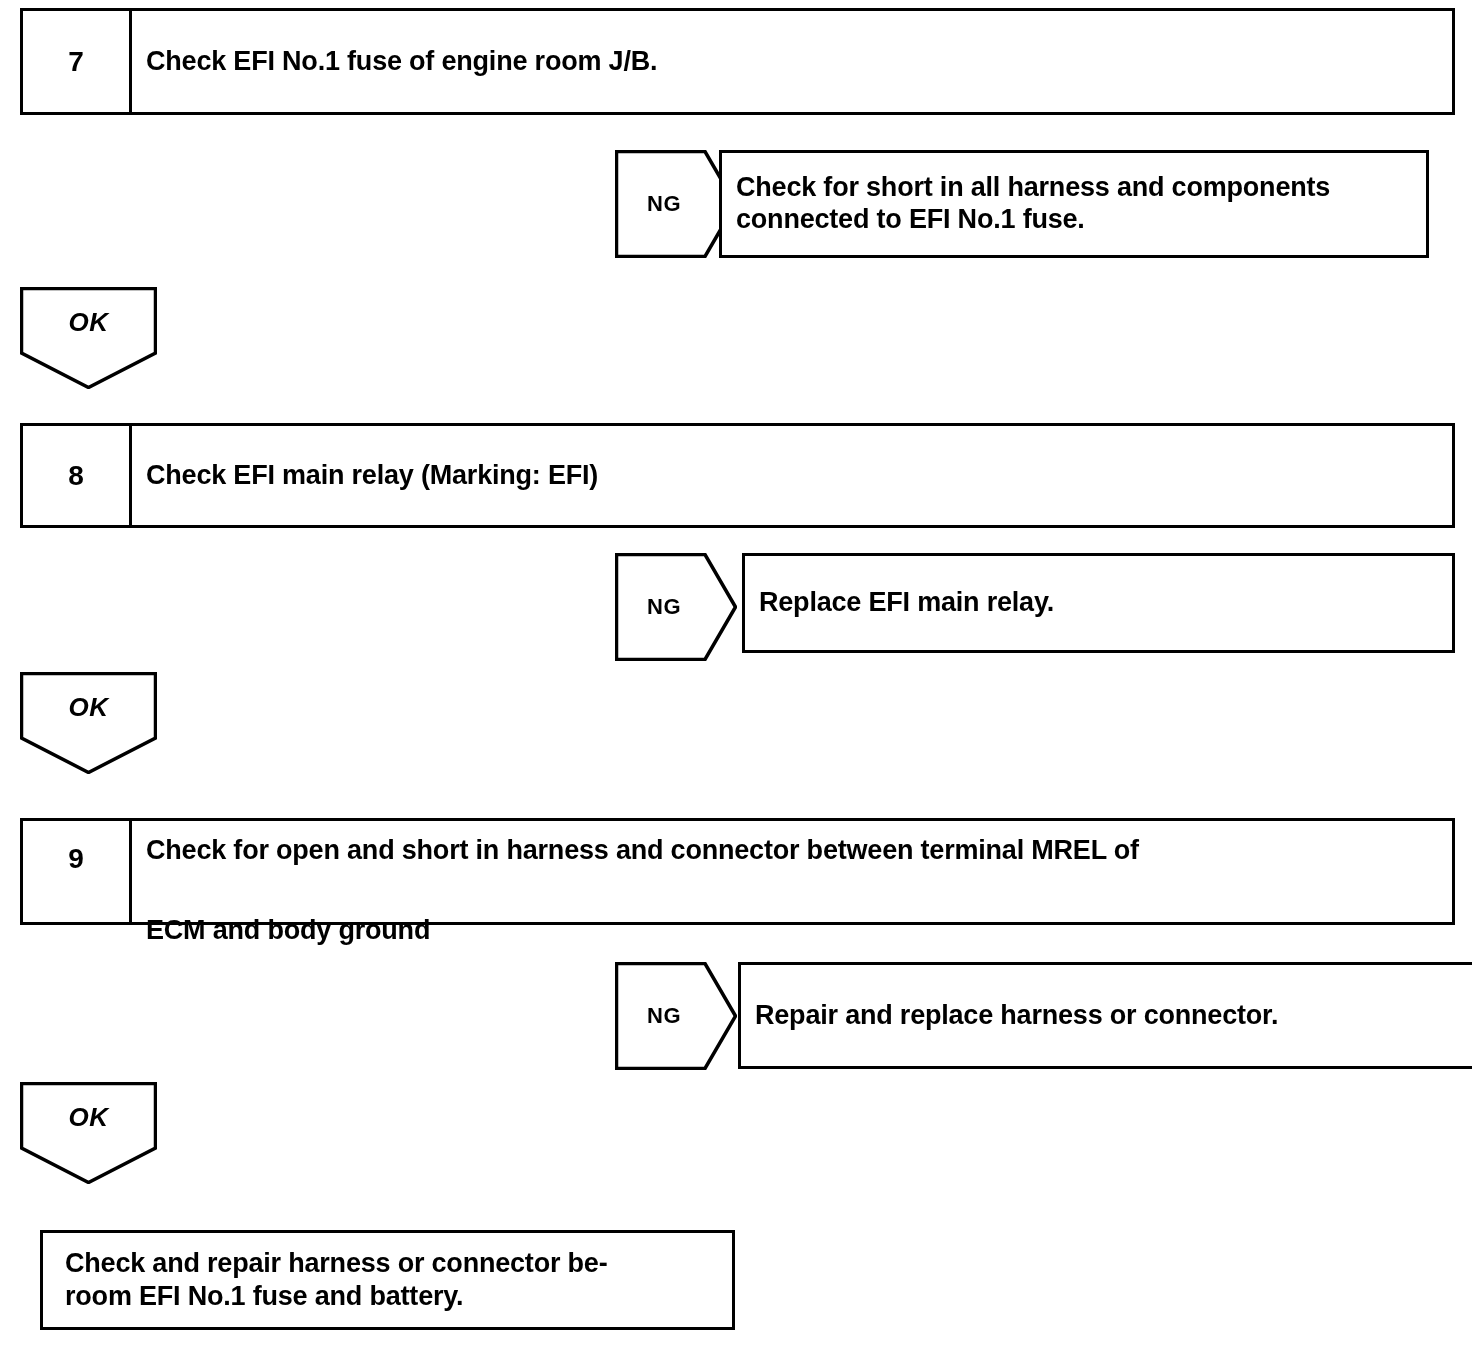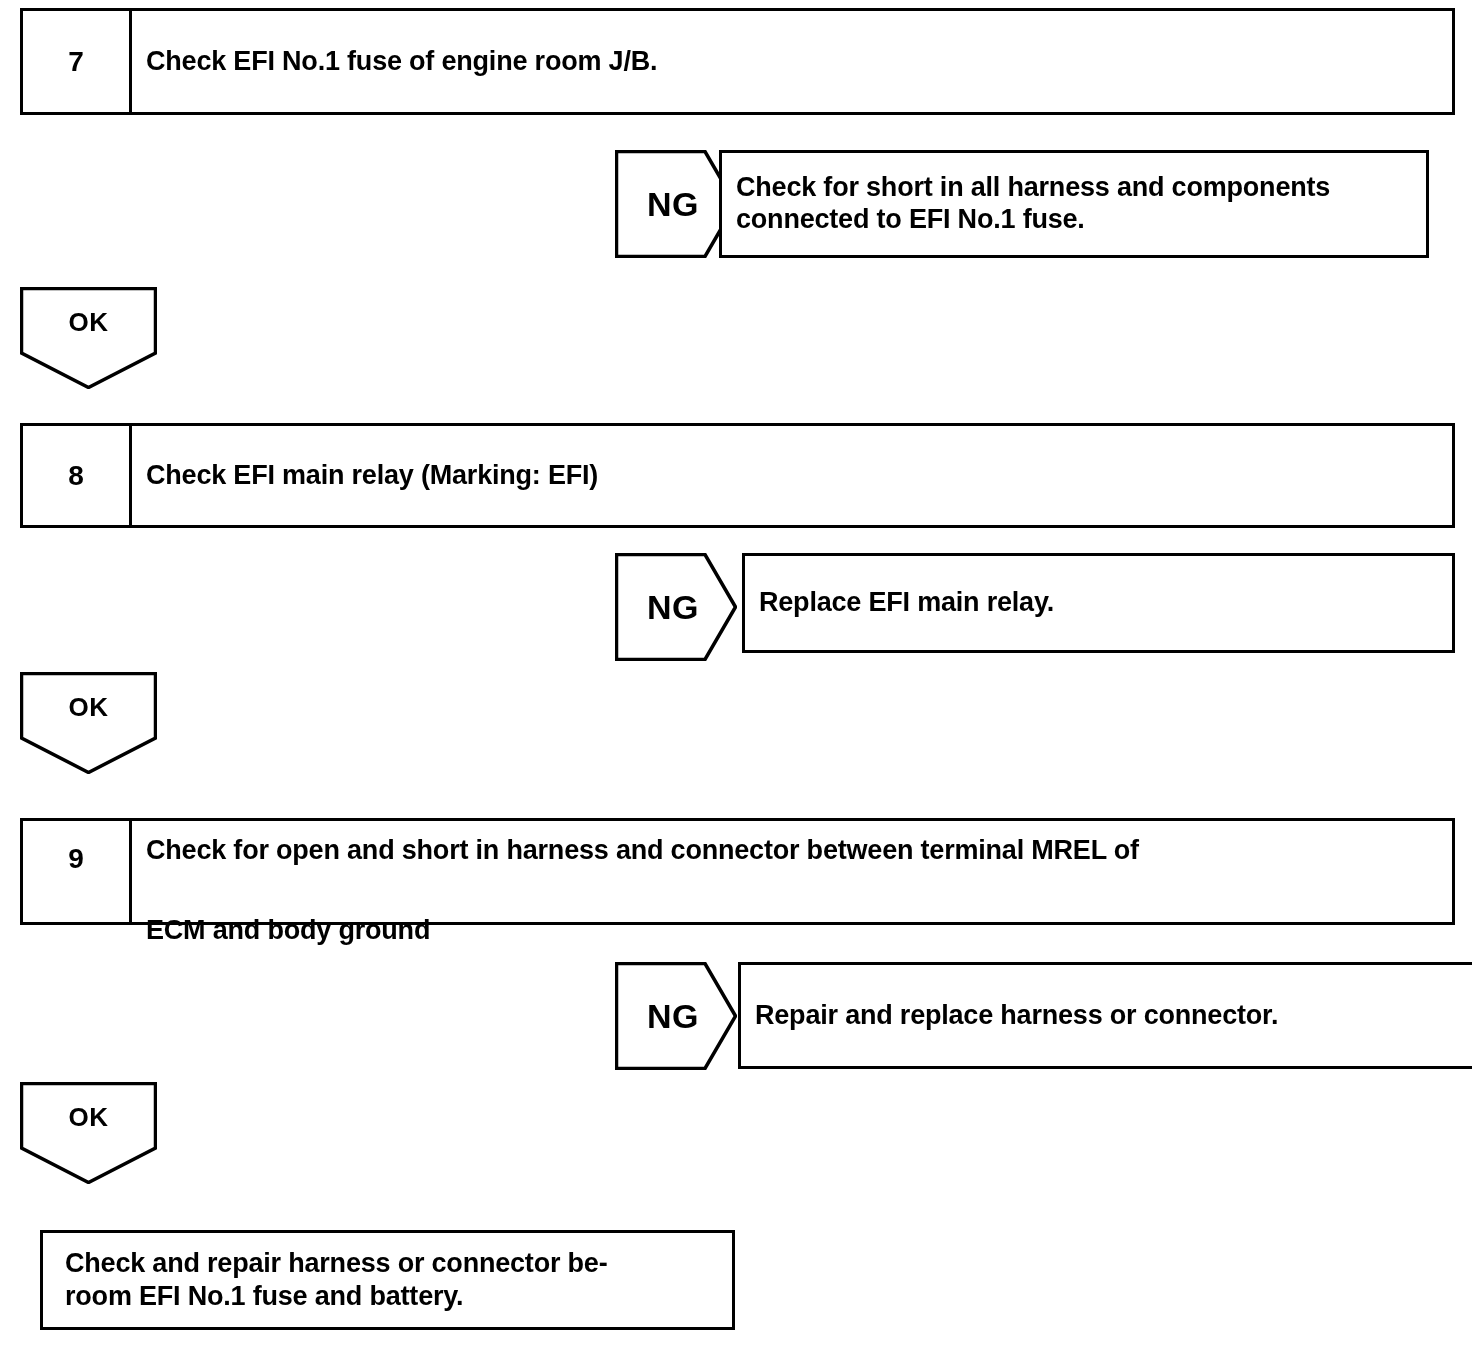--- a/index.html
+++ b/index.html
@@ -65,21 +65,21 @@
     height: 100%;
     display: block;
   }
   .ng-label {
     position: absolute;
     inset: 0;
     display: flex;
     align-items: center;
     justify-content: flex-start;
     padding-left: 32px;
-    font-size: 34px;
+    font-size: 22px;
     font-weight: bold;
     letter-spacing: 0.5px;
   }
   .ng-box {
     position: absolute;
     box-sizing: border-box;
     border: 3px solid #000000;
     background: #ffffff;
     display: flex;
     align-items: center;
@@ -109,20 +109,21 @@
     left: 0;
     top: 8px;
     width: 100%;
     height: 54px;
     display: flex;
     align-items: center;
     justify-content: center;
     font-size: 26px;
     font-weight: bold;
     letter-spacing: 0.5px;
+    font-style: italic;
   }
 
   
   .final-box {
     position: absolute;
     box-sizing: border-box;
     border: 3px solid #000000;
     background: #ffffff;
     display: flex;
     flex-direction: column;

